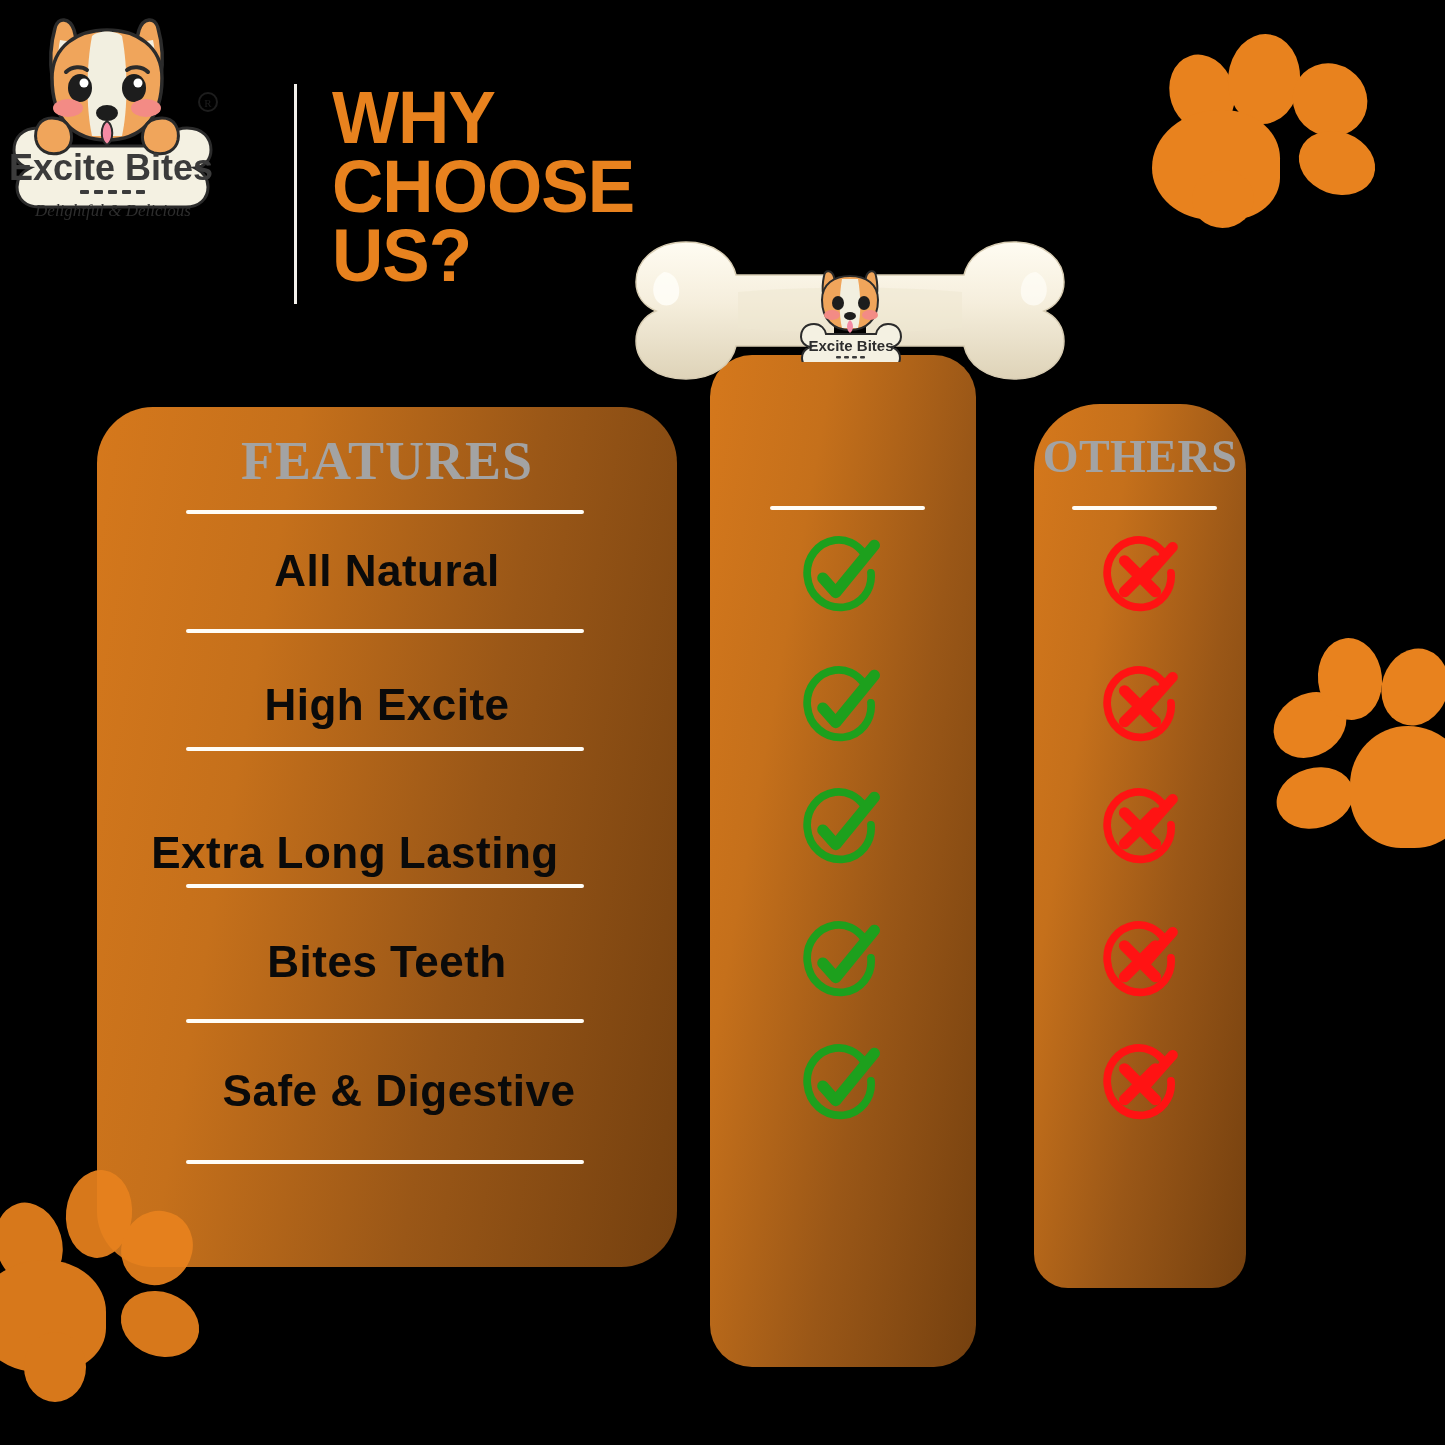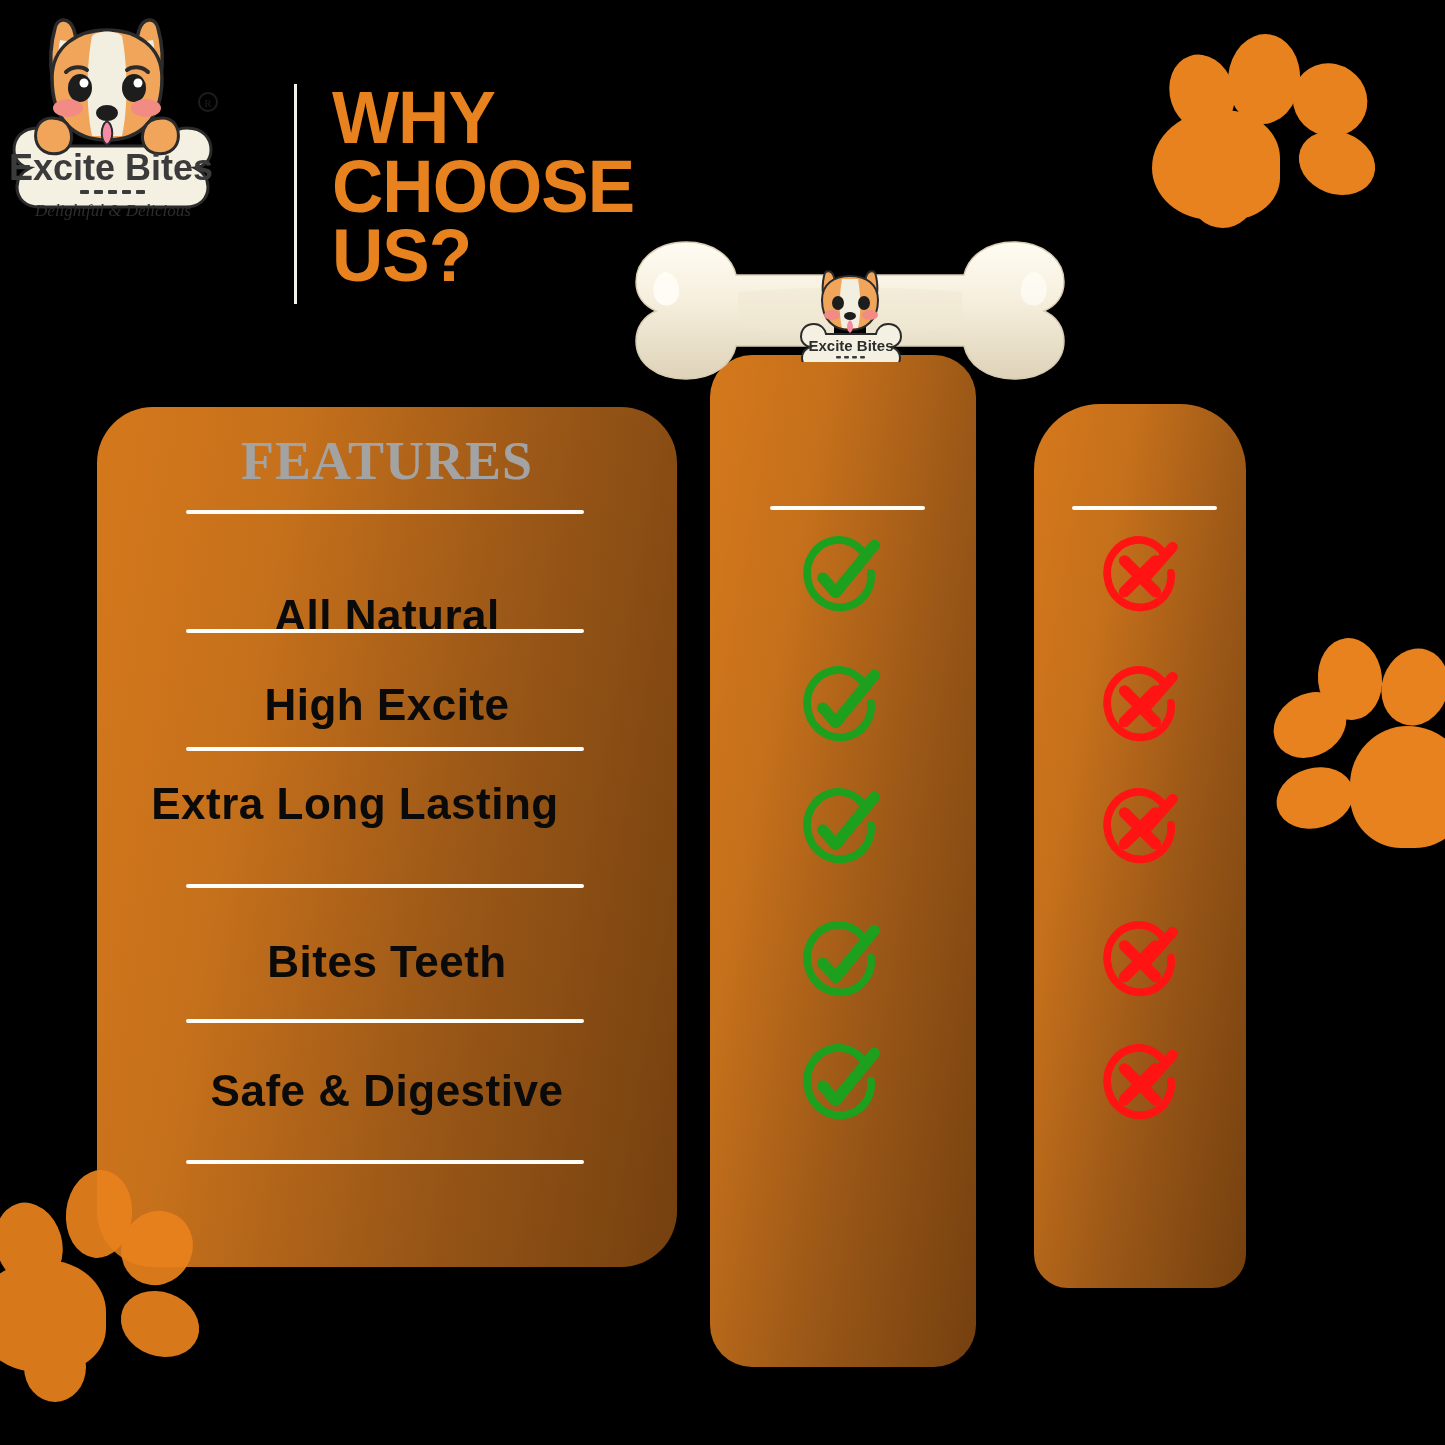--- a/index.html
+++ b/index.html
@@ -179,44 +179,47 @@
     </div>
   </div>
 
   <div class="col-head features" style="left:97px;width:580px;">
     <span>FEATURES</span>
   </div>
   <div class="head-rule" style="left:186px;top:510px;width:398px;"></div>
 
   <div class="head-rule" style="left:770px;top:506px;width:155px;"></div>
 
+  <div class="col-head others" style="left:1034px;width:212px;">
+    <span>OTHERS</span>
+  </div>
   <div class="head-rule" style="left:1072px;top:506px;width:145px;"></div>
 
   <div>
-    <div class="feat-row" style="left:97px;width:580px;top:546px;margin-top:45px;">
+    <div class="feat-row" style="left:97px;width:580px;top:546px;">
       <span>All Natural</span>
     </div>
     <div class="feat-div" style="top:629px;"></div>
 
     <div class="feat-row" style="left:97px;width:580px;top:680px;">
       <span>High Excite</span>
     </div>
     <div class="feat-div" style="top:747px;"></div>
 
-    <div class="feat-row" style="left:97px;width:516px;top:779px;">
+    <div class="feat-row" style="left:97px;width:516px;top:828px;">
       <span>Extra Long Lasting</span>
     </div>
     <div class="feat-div" style="top:884px;"></div>
 
     <div class="feat-row" style="left:97px;width:580px;top:937px;">
       <span>Bites Teeth</span>
     </div>
     <div class="feat-div" style="top:1019px;"></div>
 
-    <div class="feat-row" style="left:97px;width:580px;top:1066px;">
+    <div class="feat-row" style="left:109px;width:580px;top:1066px;">
       <span>Safe &amp; Digestive</span>
     </div>
     <div class="feat-div" style="top:1160px;"></div>
   </div>
 
   <div>
     <div class="mark" style="left:797px;top:535px;">
       <svg viewBox="0 0 100 100" width="86" height="86">
         <path d="M78 22 C70 10 56 4 44 6 C24 9 10 27 12 48 C14 70 32 86 54 84 C74 82 88 64 86 44" fill="none" stroke="#1DA01D" stroke-width="9" stroke-linecap="round"></path>
         <path d="M30 50 L45 67 L90 12" fill="none" stroke="#1DA01D" stroke-width="13" stroke-linecap="round" stroke-linejoin="round"></path>

